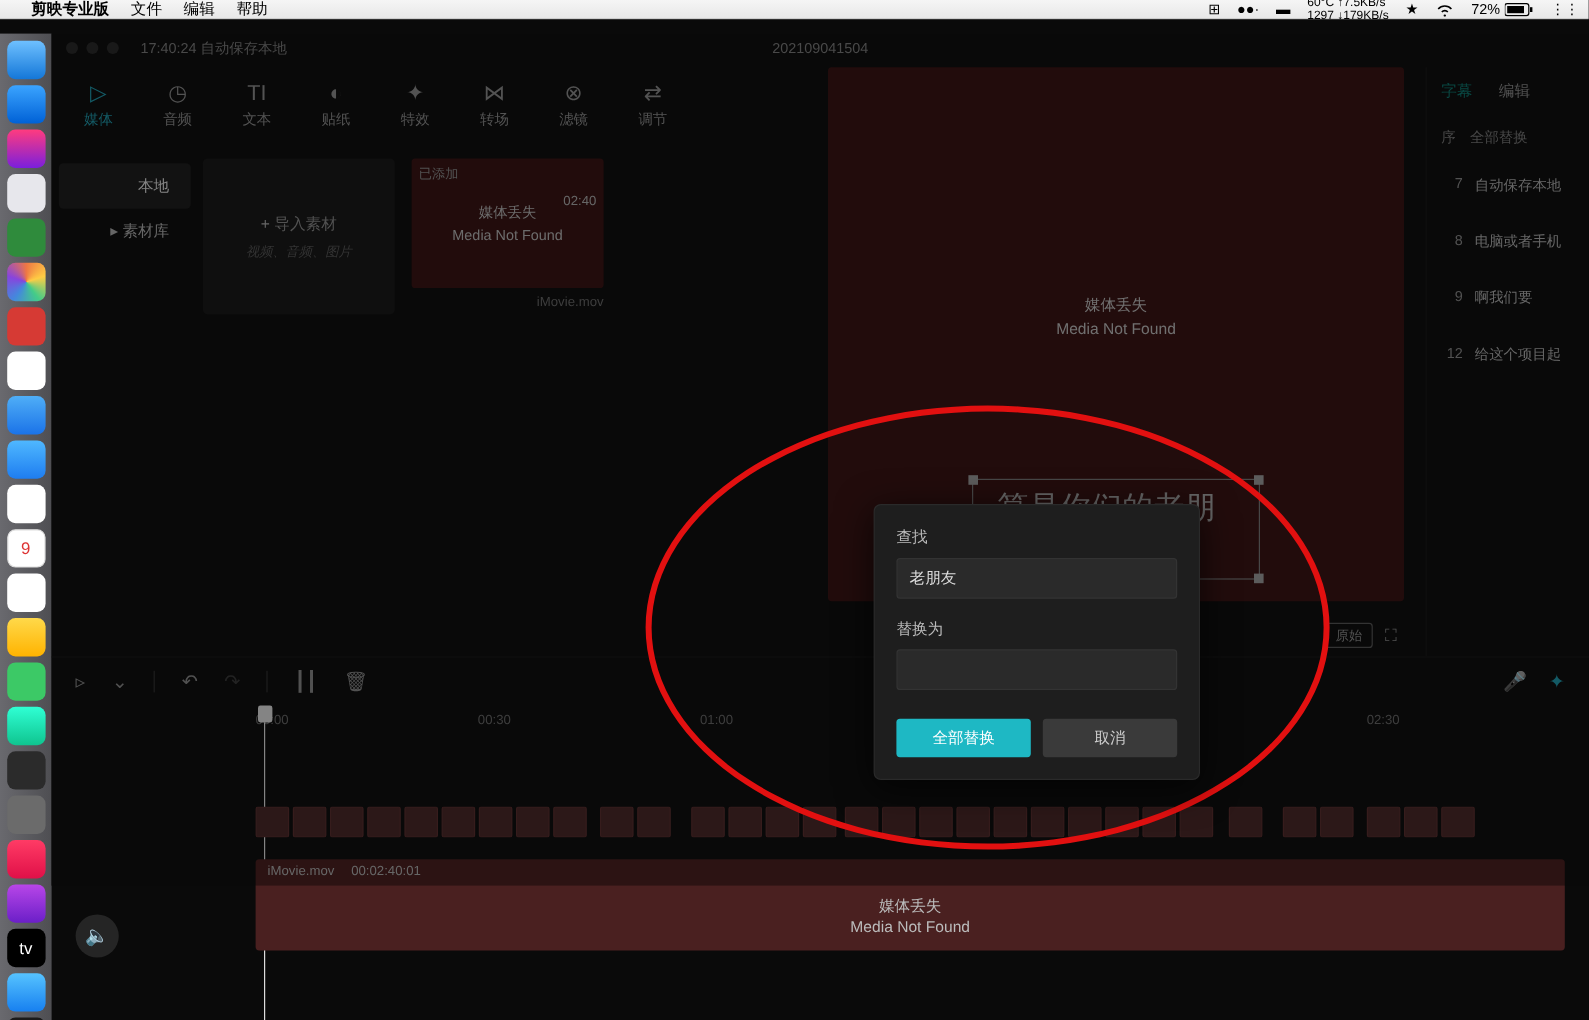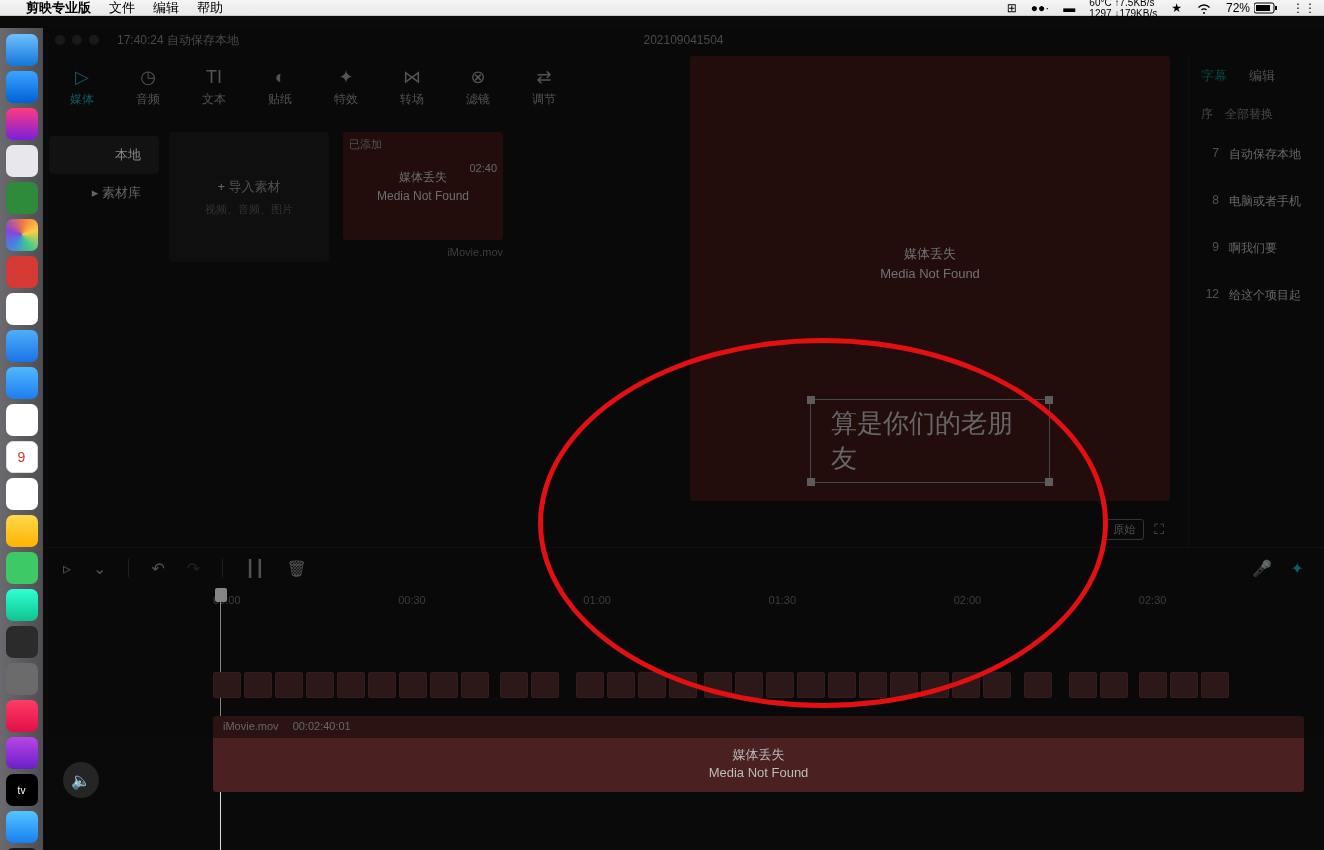--- a/index.html
+++ b/index.html
@@ -36,21 +36,21 @@
     .category-tab.active { color: #2196a8; }
     .category-tab .icon { font-size: 18px; height: 22px; display: flex; align-items: center; }
     
     .media-content { flex: 1; display: flex; }
     .media-sidebar { width: 110px; padding-top: 18px; }
     .media-sidebar-item { padding: 10px 18px; font-size: 13px; color: #aaa; cursor: pointer; text-align: right; }
     .media-sidebar-item.active { background: #1e1e1e; color: #ddd; border-radius: 4px; }
     .media-main { flex: 1; display: flex; gap: 14px; padding: 14px 10px; }
     .import-box { width: 160px; height: 130px; background: #191919; border-radius: 4px; display: flex; flex-direction: column; align-items: center; justify-content: center; gap: 6px; color: #888; font-size: 13px; }
     .import-box .plus { color: #aaa; }
-    .import-hint { font-size: 11px; color: #555; }
+    .import-hint { font-size: 11px; color: #555; font-style: italic; }
     .media-item { width: 160px; text-align: right; }
     .media-thumb { height: 108px; background: #3a1515; border-radius: 3px; position: relative; display: flex; flex-direction: column; align-items: center; justify-content: center; color: #b5b5b5; font-size: 12px; gap: 3px; }
     .media-badge { position: absolute; left: 6px; top: 5px; font-size: 11px; color: #888; }
     .media-dur { position: absolute; right: 6px; top: 5px; font-size: 11px; color: #aaa; margin-top: 25px; }
     .media-name { font-size: 11px; color: #666; margin-top: 6px; padding-left: 4px; }
     
     
     .player-panel { width: 500px; display: flex; flex-direction: column; }
     .player-header { height: 36px; display: flex; align-items: center; padding: 0 16px; font-size: 13px; color: #aaa; }
     .player-viewport { flex: 1; background: #3a1515; margin: 0 10px 10px; border-radius: 3px; position: relative; display: flex; flex-direction: column; align-items: center; justify-content: center; }
@@ -163,21 +163,21 @@
   <div class="dock-item" style="background:#fff"></div>
   <div class="dock-item" style="background:#fff;border:1px solid #ddd;display:flex;align-items:center;justify-content:center;font-size:14px;color:#d33">9</div>
   <div class="dock-item" style="background:#fff"></div>
   <div class="dock-item" style="background:linear-gradient(#ffd94a,#ffb300)"></div>
   <div class="dock-item" style="background:#3cc966"></div>
   <div class="dock-item" style="background:linear-gradient(#2fffd4,#0fc48f)"></div>
   <div class="dock-item" style="background:#2b2b2b"></div>
   <div class="dock-item" style="background:#6b6b6b"></div>
   <div class="dock-item" style="background:linear-gradient(#ff3b65,#e01048)"></div>
   <div class="dock-item" style="background:linear-gradient(#b846e8,#6b1fc8)"></div>
-  <div class="dock-item" style="background:#000;color:#fff;display:flex;align-items:center;justify-content:center;font-size:10px">tv</div>
+  <div class="dock-item" style="background:#000;color:#fff;display:flex;align-items:center;justify-content:center;font-size:14px">tv</div>
   <div class="dock-item" style="background:linear-gradient(#56c3ff,#1780f0)"></div>
   <div class="dock-item" style="background:#1a1a1a"></div>
 
 </div>
 
 <div class="window">
 
   <div class="titlebar">
     <div class="traffic-lights">
       <div class="traffic-light"></div>
@@ -371,14 +371,24 @@
           <div>Media Not Found</div>
         </div>
       </div>
     </div>
   </div>
 
   <div class="dim-overlay"></div>
 
   <div class="annotation-circle"></div>
 
+  <div class="dialog-overlay">
+    <div class="dialog-label">查找</div>
+    <input class="dialog-input" value="老朋友" style="">
+    <div class="dialog-label">替换为</div>
+    <input class="dialog-input" value="" style="">
+    <div class="dialog-buttons">
+      <button class="dialog-btn primary">全部替换</button>
+      <button class="dialog-btn secondary">取消</button>
+    </div>
+  </div>
 
 </div>
 
 </body></html>

